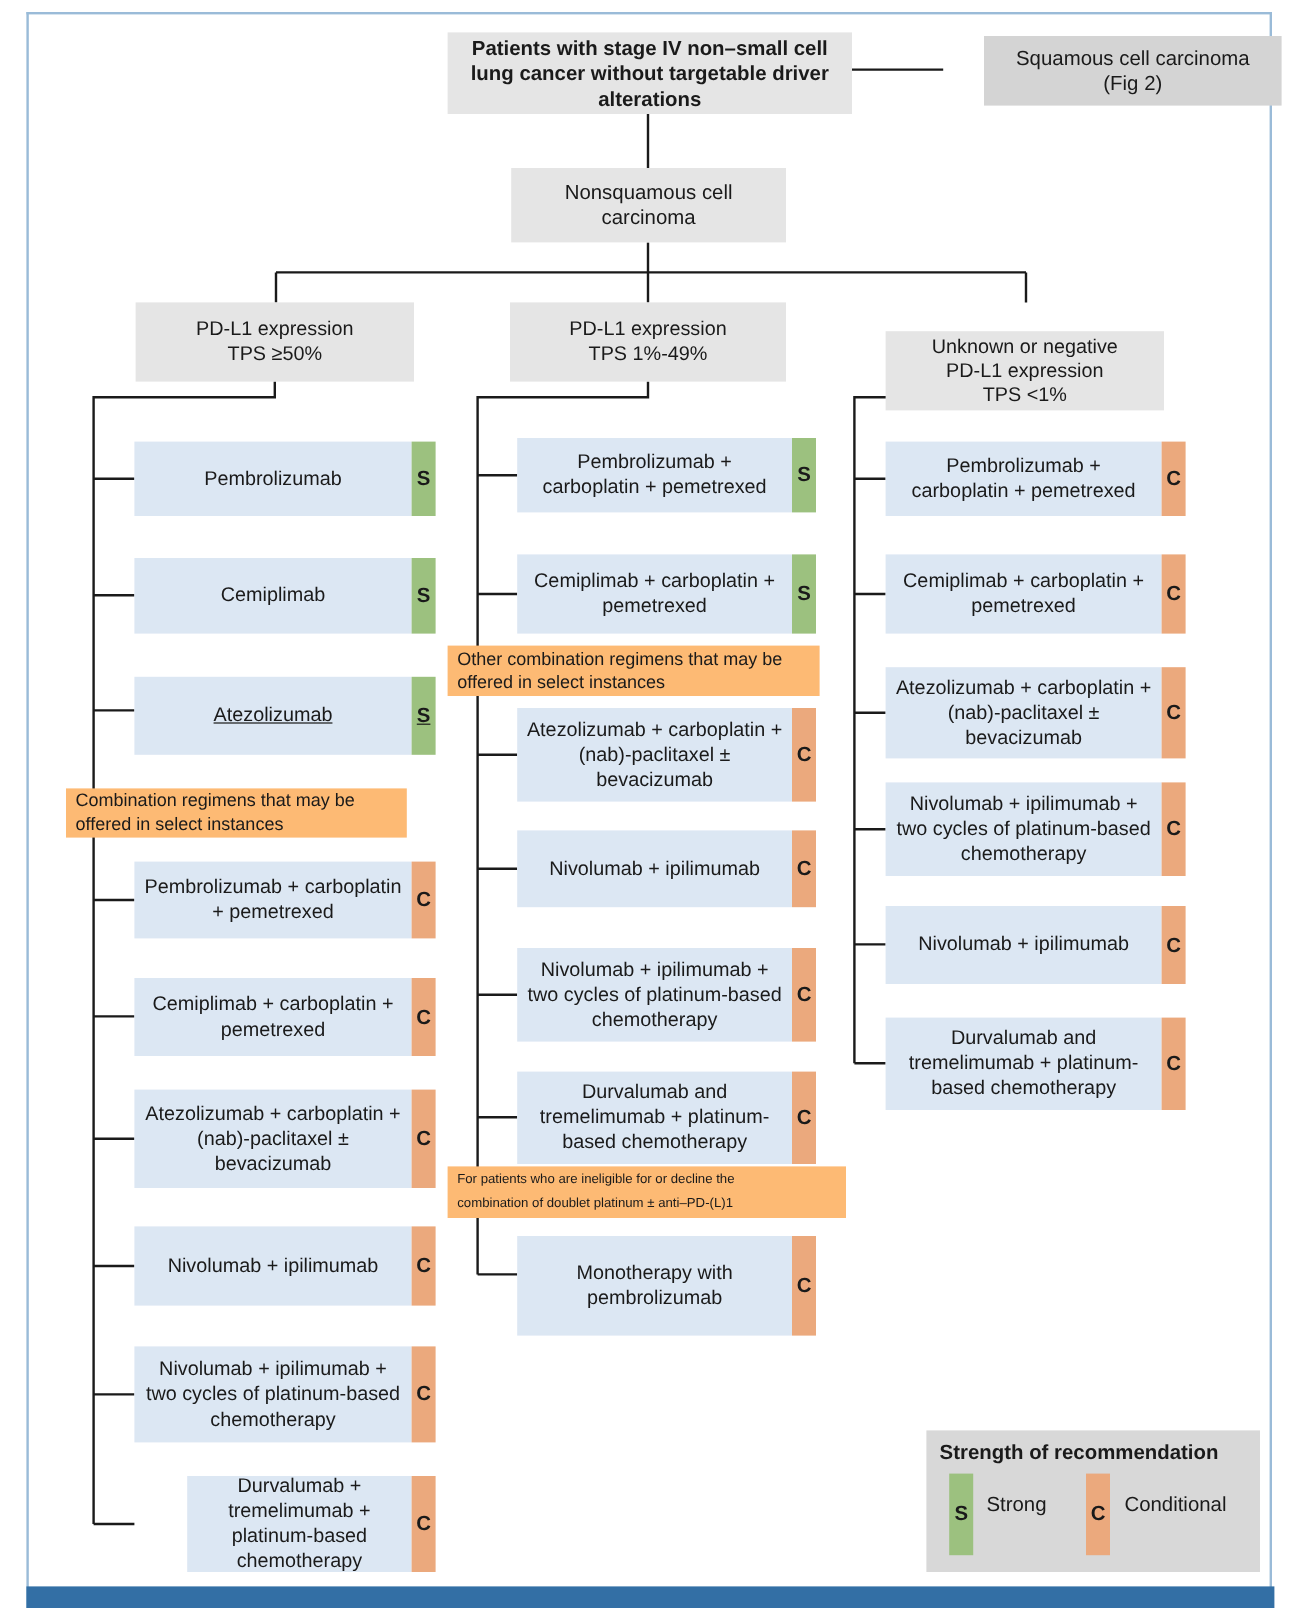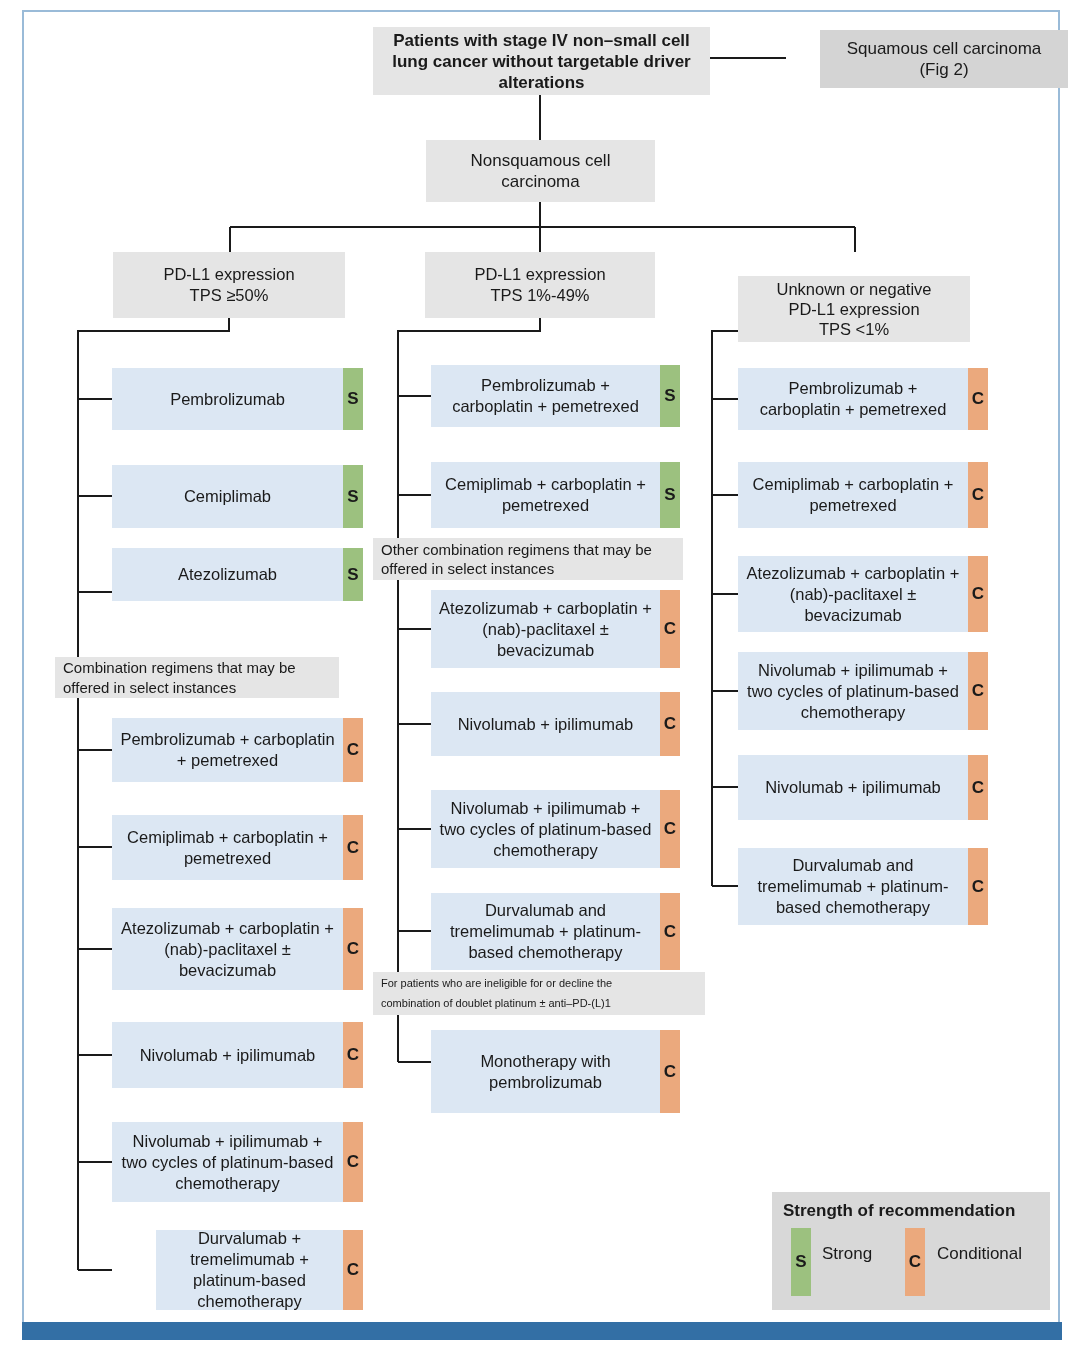--- a/index.html
+++ b/index.html
@@ -38,21 +38,21 @@
     box-sizing:border-box;
   }
   .badge {
     flex:0 0 20px; width:20px;
     display:flex; align-items:center; justify-content:center;
     font-weight:bold; font-size:17px;
   }
   .badge.strong      { background:#9cc17f; }
   .badge.conditional { background:#eba97d; }
   .note {
-    position:absolute; background:#e5e5e5; box-sizing:border-box;
+    position:absolute; background:#fdba74; box-sizing:border-box;
     font-size:15px; line-height:19.5px; padding:2px 8px;
     display:flex; align-items:center; text-align:left; white-space:pre-line;
   }
   .legend {
     position:absolute; left:772px; top:1192px; width:278px; height:118px;
     background:#d8d8d8; box-sizing:border-box;
   }
   .legend-title {
     position:absolute; left:11px; top:9px;
     font-weight:bold; font-size:17px;
@@ -115,21 +115,21 @@
 TPS &lt;1%</div>
 
   <div class="tbox" style="left:112px;top:368px;width:251px;height:62px;">
     <div class="tlabel">Pembrolizumab</div>
     <div class="badge strong">S</div>
   </div>
   <div class="tbox" style="left:112px;top:465px;width:251px;height:63px;">
     <div class="tlabel">Cemiplimab</div>
     <div class="badge strong">S</div>
   </div>
-  <div class="tbox" style="left:112px;top:548px;width:251px;height:53px;">
+  <div class="tbox" style="left:112px;top:564px;width:251px;height:65px;text-decoration:underline;">
     <div class="tlabel">Atezolizumab</div>
     <div class="badge strong">S</div>
   </div>
   <div class="note" style="left:55px;top:657px;width:284px;height:41px;">Combination regimens that may be
 offered in select instances</div>
   <div class="tbox" style="left:112px;top:718px;width:251px;height:64px;">
     <div class="tlabel">Pembrolizumab + carboplatin + pemetrexed</div>
     <div class="badge conditional">C</div>
   </div>
   <div class="tbox" style="left:112px;top:815px;width:251px;height:65px;">

